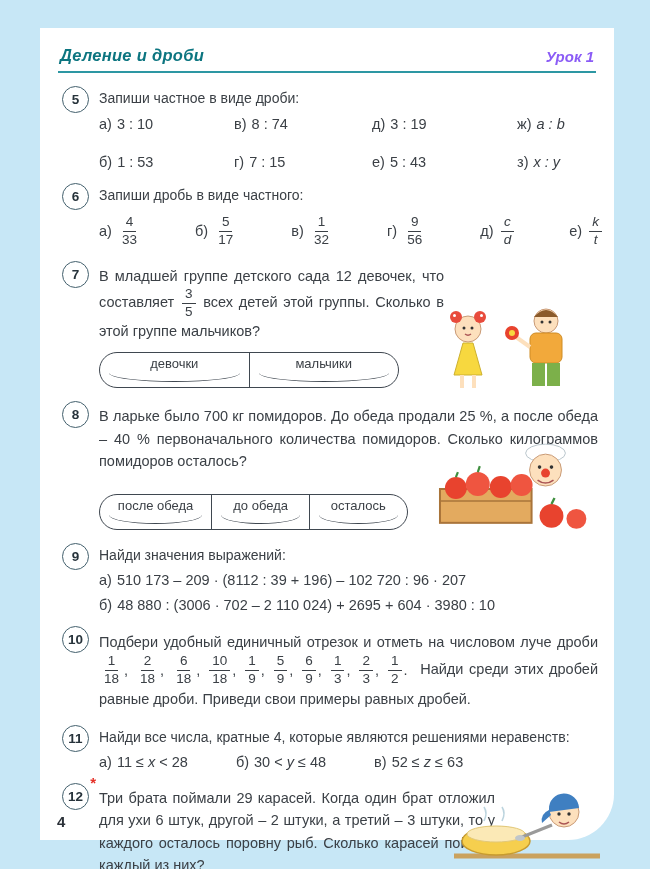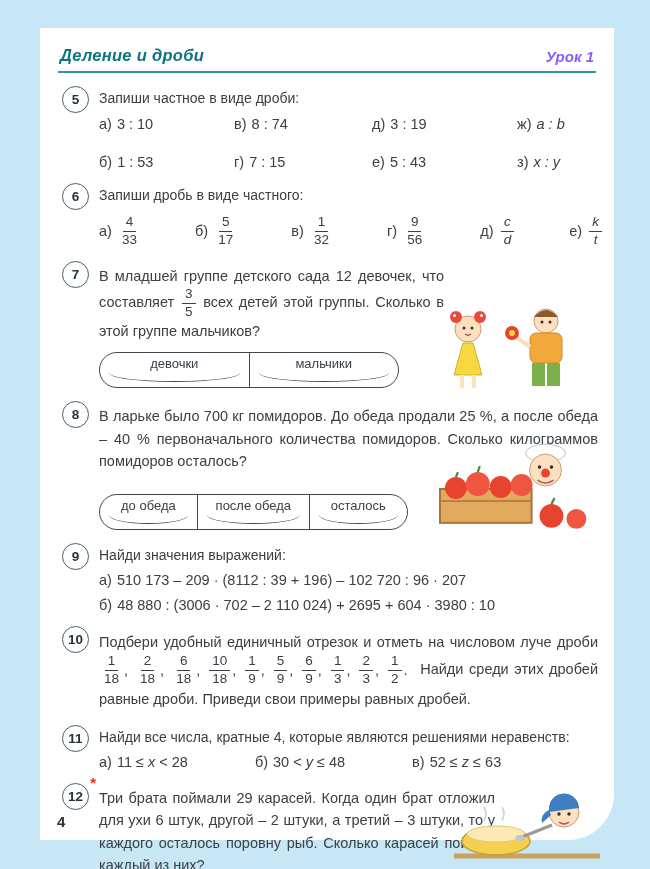--- a/index.html
+++ b/index.html
@@ -45,21 +45,21 @@
   .cell + .cell { border-left:1.7px solid #3f4750; }
   .arc { position:absolute; left:9px; right:9px; bottom:5px; height:9px;
          border-bottom:1.5px solid #3f4750;
          border-bottom-left-radius:50% 100%; border-bottom-right-radius:50% 100%; }
 
   .expr-line { margin-top:9px; white-space:nowrap; }
 
   .p10text { line-height:1.7; text-align:justify; }
   .fsep { margin-right:7px; }
 
-  .ineq-row { display:flex; gap:67px; margin-top:9px; }
+  .ineq-row { display:flex; gap:48px; margin-top:9px; }
   .mvar { font-style:italic; }
 
   .ill { position:absolute; }
   .ill7 { right:2px; top:34px; }
   .drow { display:flex; align-items:flex-end; gap:26px; }
   .ill8 { margin-bottom:-4px; margin-top:-34px; }
   .ill12 { right:-4px; top:-6px; }
 
   .pageno { position:absolute; left:17px; bottom:10px; font-weight:bold; font-size:15px; color:#2b3138; }
 </style>
@@ -190,22 +190,22 @@
     </div>
 
     <div class="prob">
       <div class="pnum-wrap">
         <div class="pnum">8</div>
       </div>
       <div class="pbody">
         <div class="ptext">В ларьке было 700 кг помидоров. До обеда продали 25 %, а после обеда – 40 % первоначального количества помидоров. Сколько килограммов помидоров осталось?</div>
         <div class="drow">
           <div class="pill w310">
+            <div class="cell" style="flex:1.15"><span>после обеда</span><div class="arc"></div></div>
             <div class="cell"><span>до обеда</span><div class="arc"></div></div>
-            <div class="cell" style="flex:1.15"><span>после обеда</span><div class="arc"></div></div>
             <div class="cell"><span>осталось</span><div class="arc"></div></div>
           </div>
           <svg class="ill8" width="165" height="95" viewBox="0 0 165 95">
             <ellipse cx="112" cy="14" rx="20" ry="9" fill="#fff" stroke="#b9c6cc"></ellipse>
             <circle cx="112" cy="31" r="16" fill="#fde0bd" stroke="#c99a76"></circle>
             <circle cx="106" cy="28" r="1.8" fill="#333"></circle>
               <circle cx="118" cy="28" r="1.8" fill="#333"></circle>
             <circle cx="112" cy="34" r="4.5" fill="#e8432e"></circle>
             <path d="M104 41 q8 6 16 0" stroke="#a55" fill="none" stroke-width="1.6"></path>
             <rect x="6" y="50" width="92" height="34" fill="#e3aa5f" stroke="#a9743a" stroke-width="2"></rect>

